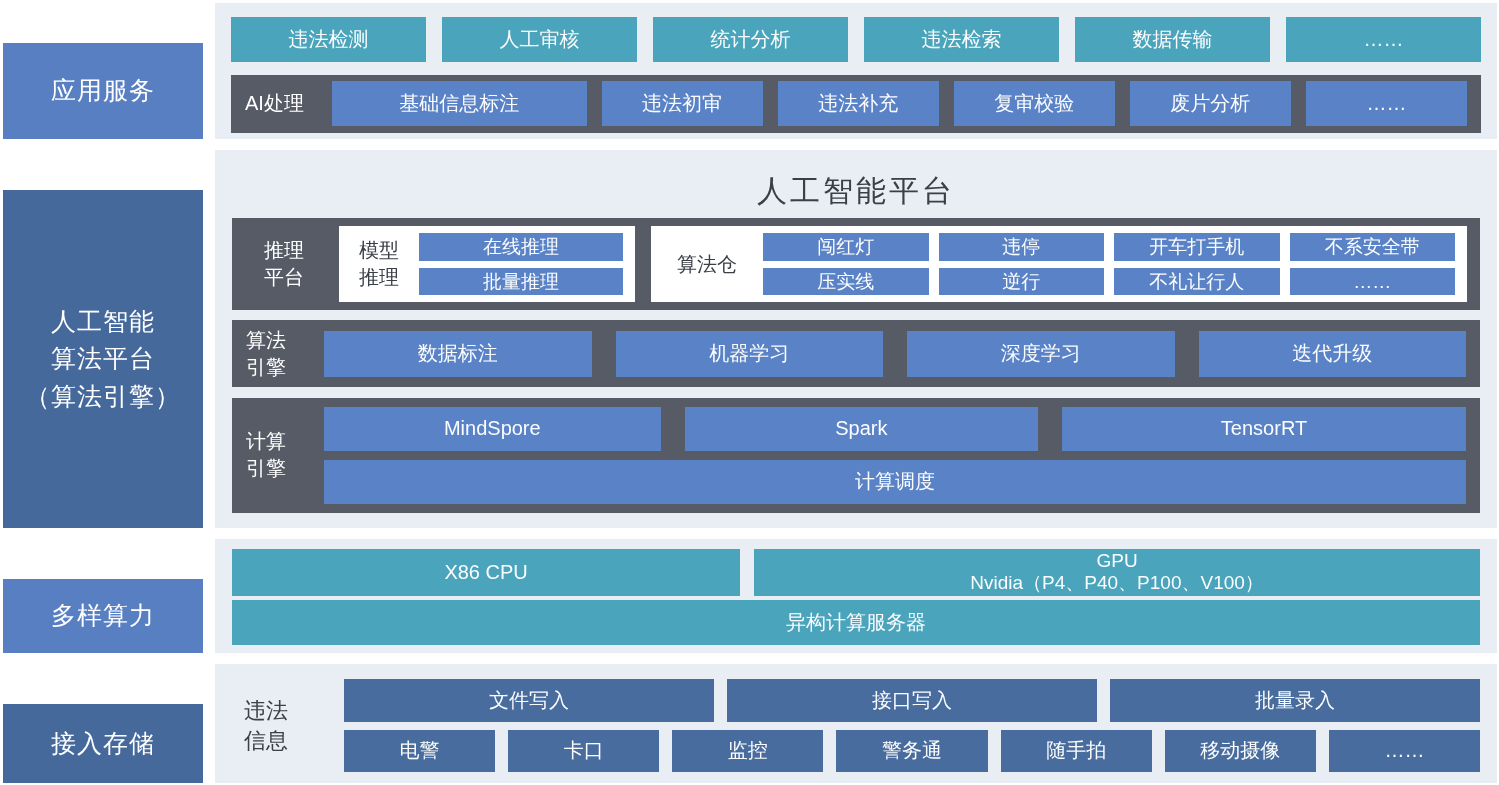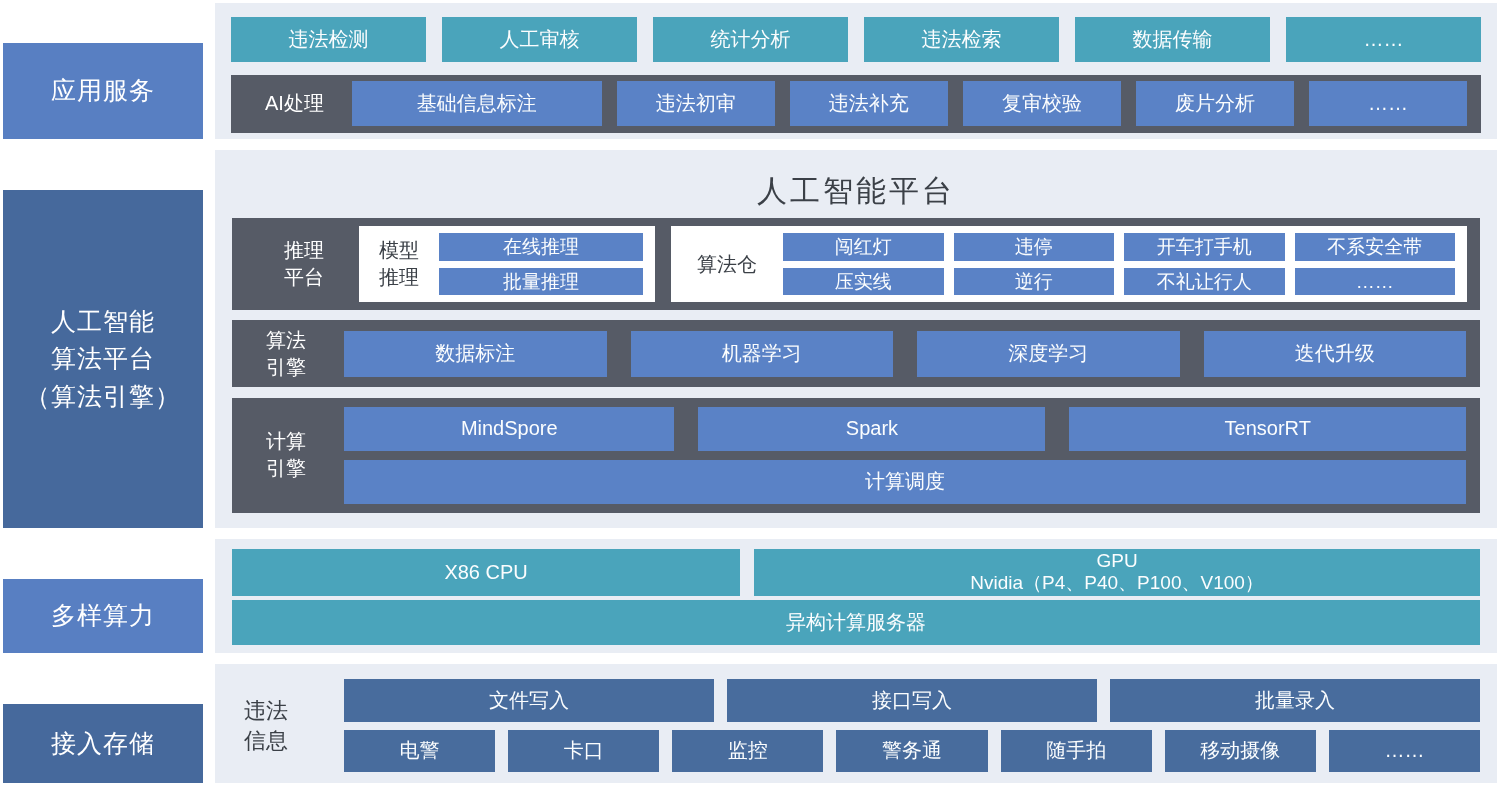--- a/index.html
+++ b/index.html
@@ -25,21 +25,21 @@
   .btn{
     display:flex;align-items:center;justify-content:center;
     color:#fbfdfe;font-size:20px;white-space:nowrap;overflow:hidden;
   }
   .teal{background:#4aa4bb}
   .blue{background:#5a82c6}
   .storage-btn{background:#486c9d}
   .darkpanel{background:#565b66}
   .panel-label{
     color:#ffffff;font-size:20px;white-space:pre-line;line-height:1.35;
-    flex:none;text-align:center;margin-left:20px;
+    flex:none;text-align:center;
   }
   .dark-label{
     color:#3b4047;font-size:20px;white-space:pre-line;line-height:1.35;
     flex:none;text-align:center;
   }
 
   
   .app-content{padding:14px 16px 6px;display:flex;flex-direction:column;gap:13px}
   .service-row{display:flex;gap:16px;height:45px}
   .service-row .btn{flex:1}

